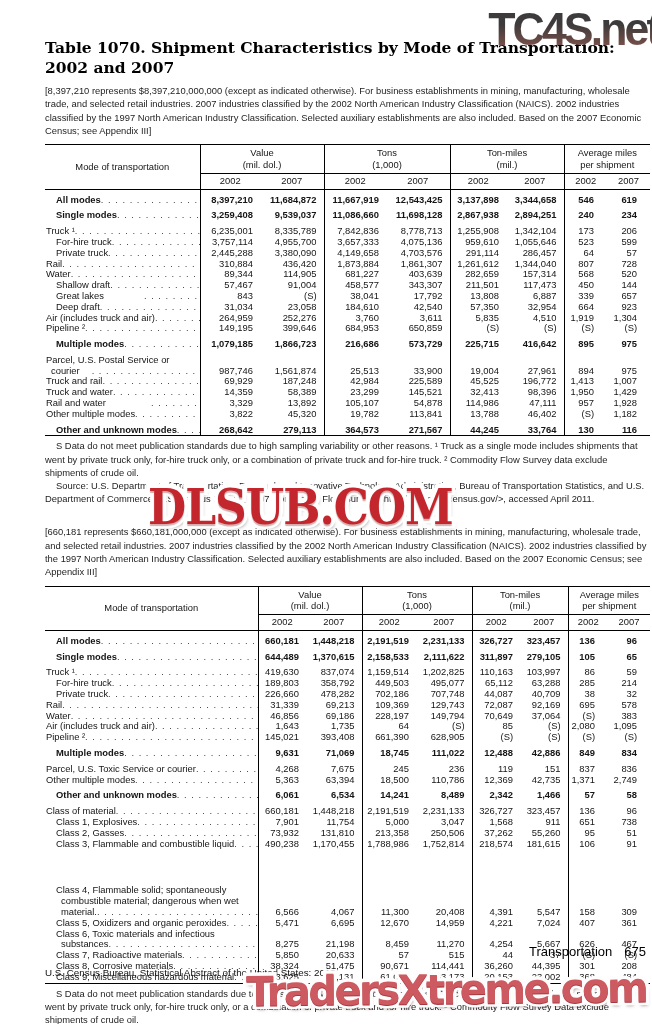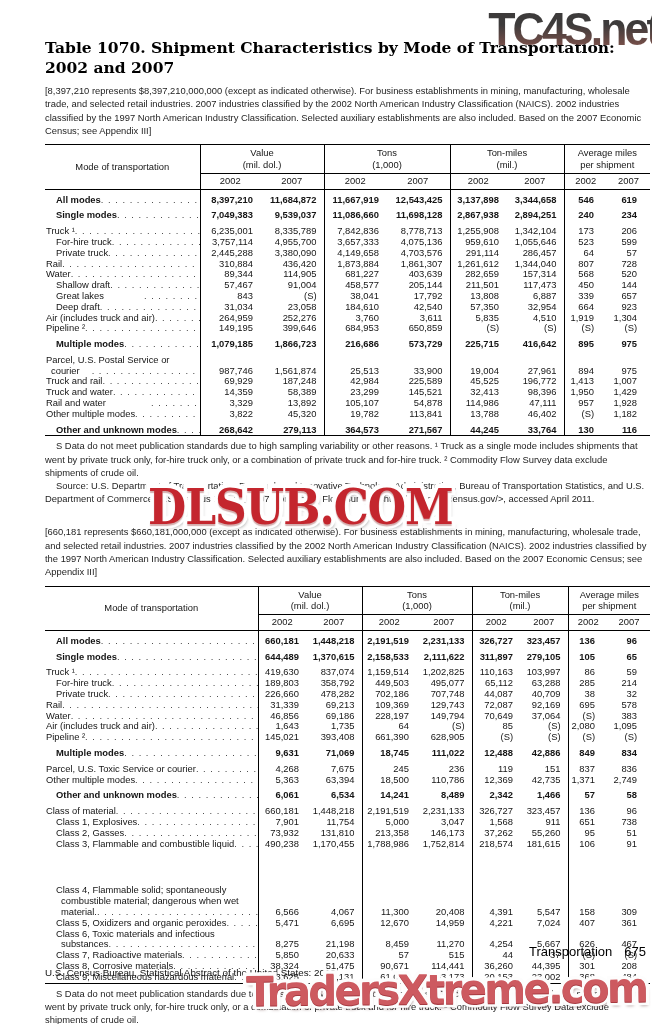--- a/index.html
+++ b/index.html
@@ -153,21 +153,21 @@
             <td class="num gs avg">546</td>
             <td class="num avg">619</td>
           </tr>
           <tr class="bold spacer">
             <td class="lbl">
               <div class="lline" style="padding-left: 10px;">
                 <span class="ltxt">Single modes</span>
                 <span class="dots"></span>
               </div>
             </td>
-            <td class="num gs">7,049,383</td>
+            <td class="num gs">3,259,408</td>
             <td class="num">9,539,037</td>
             <td class="num gs">11,086,660</td>
             <td class="num">11,698,128</td>
             <td class="num gs">2,867,938</td>
             <td class="num">2,894,251</td>
             <td class="num gs avg">240</td>
             <td class="num avg">234</td>
           </tr>
           <tr class="spacer">
             <td class="lbl">
@@ -252,21 +252,21 @@
           <tr>
             <td class="lbl">
               <div class="lline" style="padding-left: 10px;">
                 <span class="ltxt">Shallow draft</span>
                 <span class="dots"></span>
               </div>
             </td>
             <td class="num gs">57,467</td>
             <td class="num">91,004</td>
             <td class="num gs">458,577</td>
-            <td class="num">205,144</td>
+            <td class="num">343,307</td>
             <td class="num gs">211,501</td>
             <td class="num">117,473</td>
             <td class="num gs avg">450</td>
             <td class="num avg">144</td>
           </tr>
           <tr>
             <td class="lbl">
               <div class="lline" style="padding-left: 10px; gap: 40px;">
                 <span class="ltxt">Great lakes</span>
                 <span class="dots"></span>
@@ -731,21 +731,21 @@
           <tr>
             <td class="lbl">
               <div class="lline" style="padding-left: 10px;">
                 <span class="ltxt">Class 2, Gasses</span>
                 <span class="dots"></span>
               </div>
             </td>
             <td class="num gs">73,932</td>
             <td class="num">131,810</td>
             <td class="num gs">213,358</td>
-            <td class="num">146,173</td>
+            <td class="num">250,506</td>
             <td class="num gs">37,262</td>
             <td class="num">55,260</td>
             <td class="num gs avg">95</td>
             <td class="num avg">51</td>
           </tr>
           <tr>
             <td class="lbl">
               <div class="lline" style="padding-left: 10px;">
                 <span class="ltxt">Class 3, Flammable and combustible liquid</span>
                 <span class="dots"></span>

